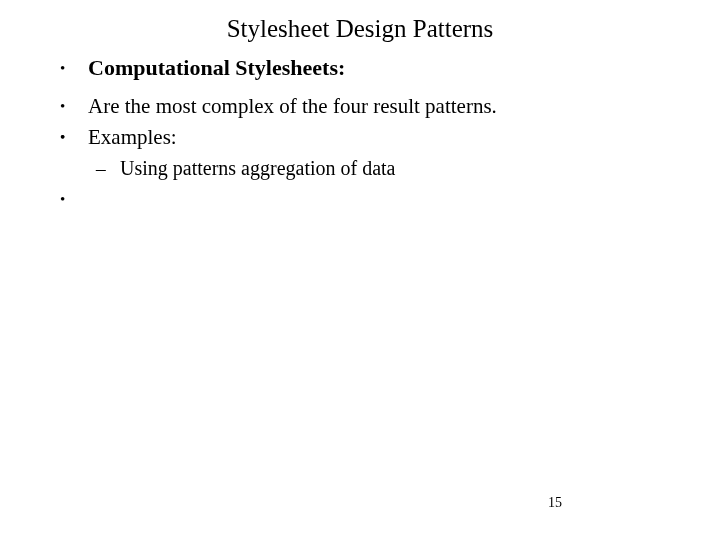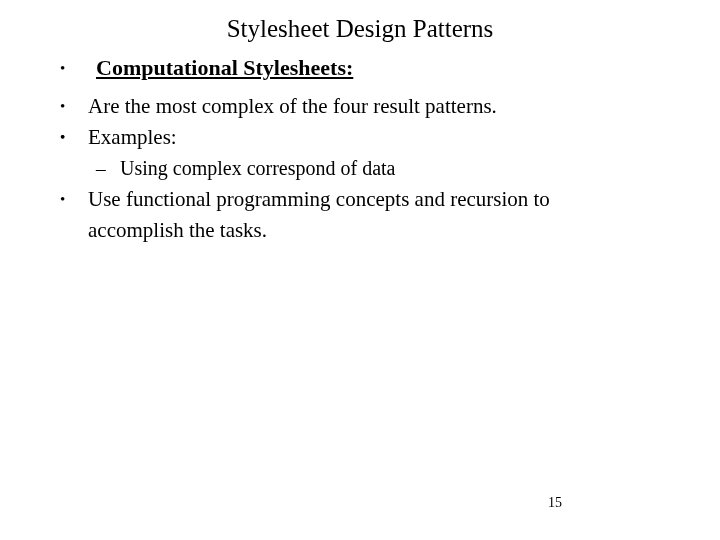--- a/index.html
+++ b/index.html
@@ -74,23 +74,21 @@
     display: block;
   }
 
   
   .lvl1.emphasis {
     font-size: 22px;
     line-height: 32px;
     font-weight: bold;
   }
   .lvl1.emphasis .text {
-    text-decoration: underline;
     text-underline-offset: 2px;
-    margin-left: 8px;
   }
   .lvl1.emphasis > .marker {
     font-weight: normal;
     font-size: 15px;
     line-height: 32px;
   }
 
   
   .lvl2 {
     font-size: 20px;
@@ -147,25 +145,24 @@
       <span class="marker">•</span>
       <span class="text">Examples:</span>
     </div>
 
     <div class="bullet-row lvl2">
       <span class="marker">–</span>
     </div>
 
     <div class="bullet-row lvl2">
       <span class="marker">–</span>
-      <span class="text">Using complex correspond of data</span>
+      <span class="text">Using patterns aggregation of data</span>
     </div>
 
     <div class="bullet-row lvl1">
       <span class="marker">•</span>
-      <span class="text">Use functional programming concepts and recursion to accomplish the tasks.</span>
     </div>
 
   </div>
 
   <div class="page-number">15</div>
 
 </div>
 
 </body></html>

